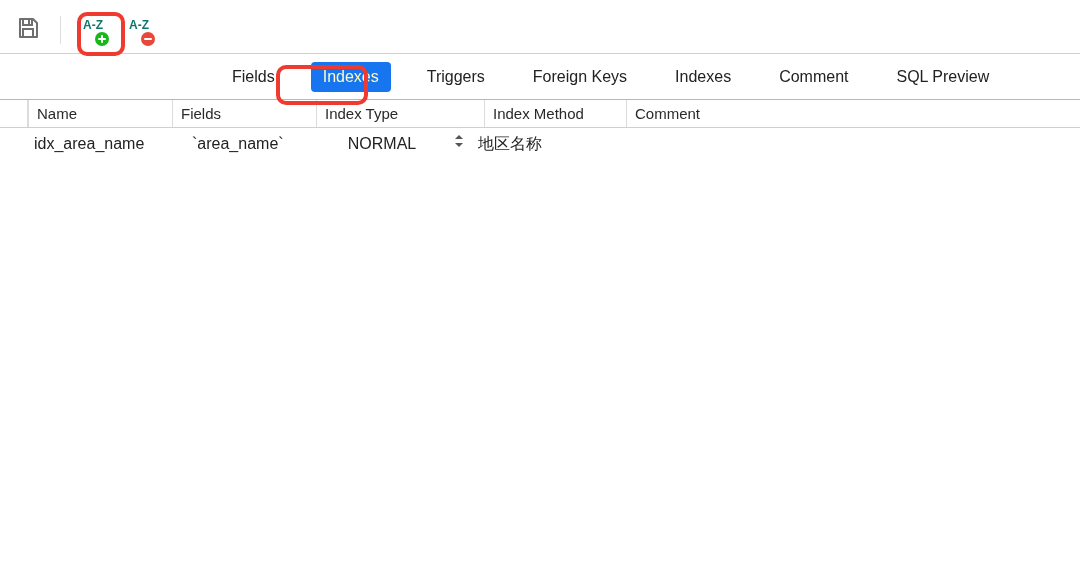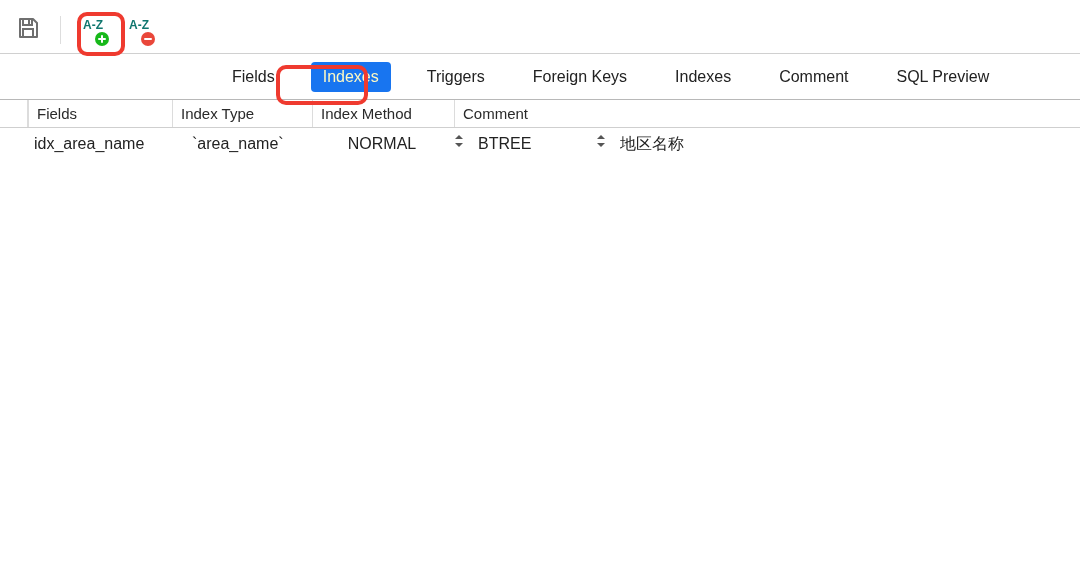--- a/index.html
+++ b/index.html
@@ -125,21 +125,21 @@
       display:flex;align-items:center;
     }
     .row-gutter{
       width:18px;
       height:100%;
       border-right:1px solid #dcdcdc;
     }
     .c-name{width:144px;}
     .c-fields{width:144px;}
     .c-type{width:140px;}
-    .c-method{width:142px;}
+    .c-method{width:142px;margin-left:28px;}
     .c-comment{flex:1;}
 
     .data-row{
       height:32px;
       font-size:16px;
     }
     .data-row .cell{
       padding-left:6px;
       display:flex;
     }
@@ -213,20 +213,21 @@
     <div class="tab active">Indexes</div>
     <div class="tab">Triggers</div>
     <div class="tab">Foreign Keys</div>
     <div class="tab">Indexes</div>
     <div class="tab">Comment</div>
     <div class="tab">SQL Preview</div>
   </div>
 
   <div class="header-row">
     <div class="row-gutter"></div>
+    <div class="cell c-name">Name</div>
     <div class="cell c-fields">Fields</div>
     <div class="cell c-type">Index Type</div>
     <div class="cell c-method">Index Method</div>
     <div class="cell c-comment">Comment</div>
   </div>
 
   <div class="data-row">
     <div class="row-gutter" style="border-right:1px solid transparent;"></div>
     <div class="cell d-name">
       <span class="val">idx_area_name</span>
@@ -235,28 +236,20 @@
       <span class="val">`area_name`</span>
     </div>
     <div class="cell d-type">
       <span class="val">NORMAL</span>
       <span class="stepper">
         <svg width="8" height="12" viewBox="0 0 8 12">
             <path d="M4 0L0 4h8zM4 12L0 8h8z" fill="#555"></path>
           </svg>
       </span>
     </div>
-    <div class="cell d-method">
-      <span class="val">BTREE</span>
-      <span class="stepper">
-        <svg width="8" height="12" viewBox="0 0 8 12">
-            <path d="M4 0L0 4h8zM4 12L0 8h8z" fill="#555"></path>
-          </svg>
-      </span>
-    </div>
     <div class="cell d-comment">
       <span class="val">地区名称</span>
     </div>
   </div>
 
   <div class="red-box red-box-1"></div>
   <div class="red-box red-box-2"></div>
 </div>
 
 </body></html>

